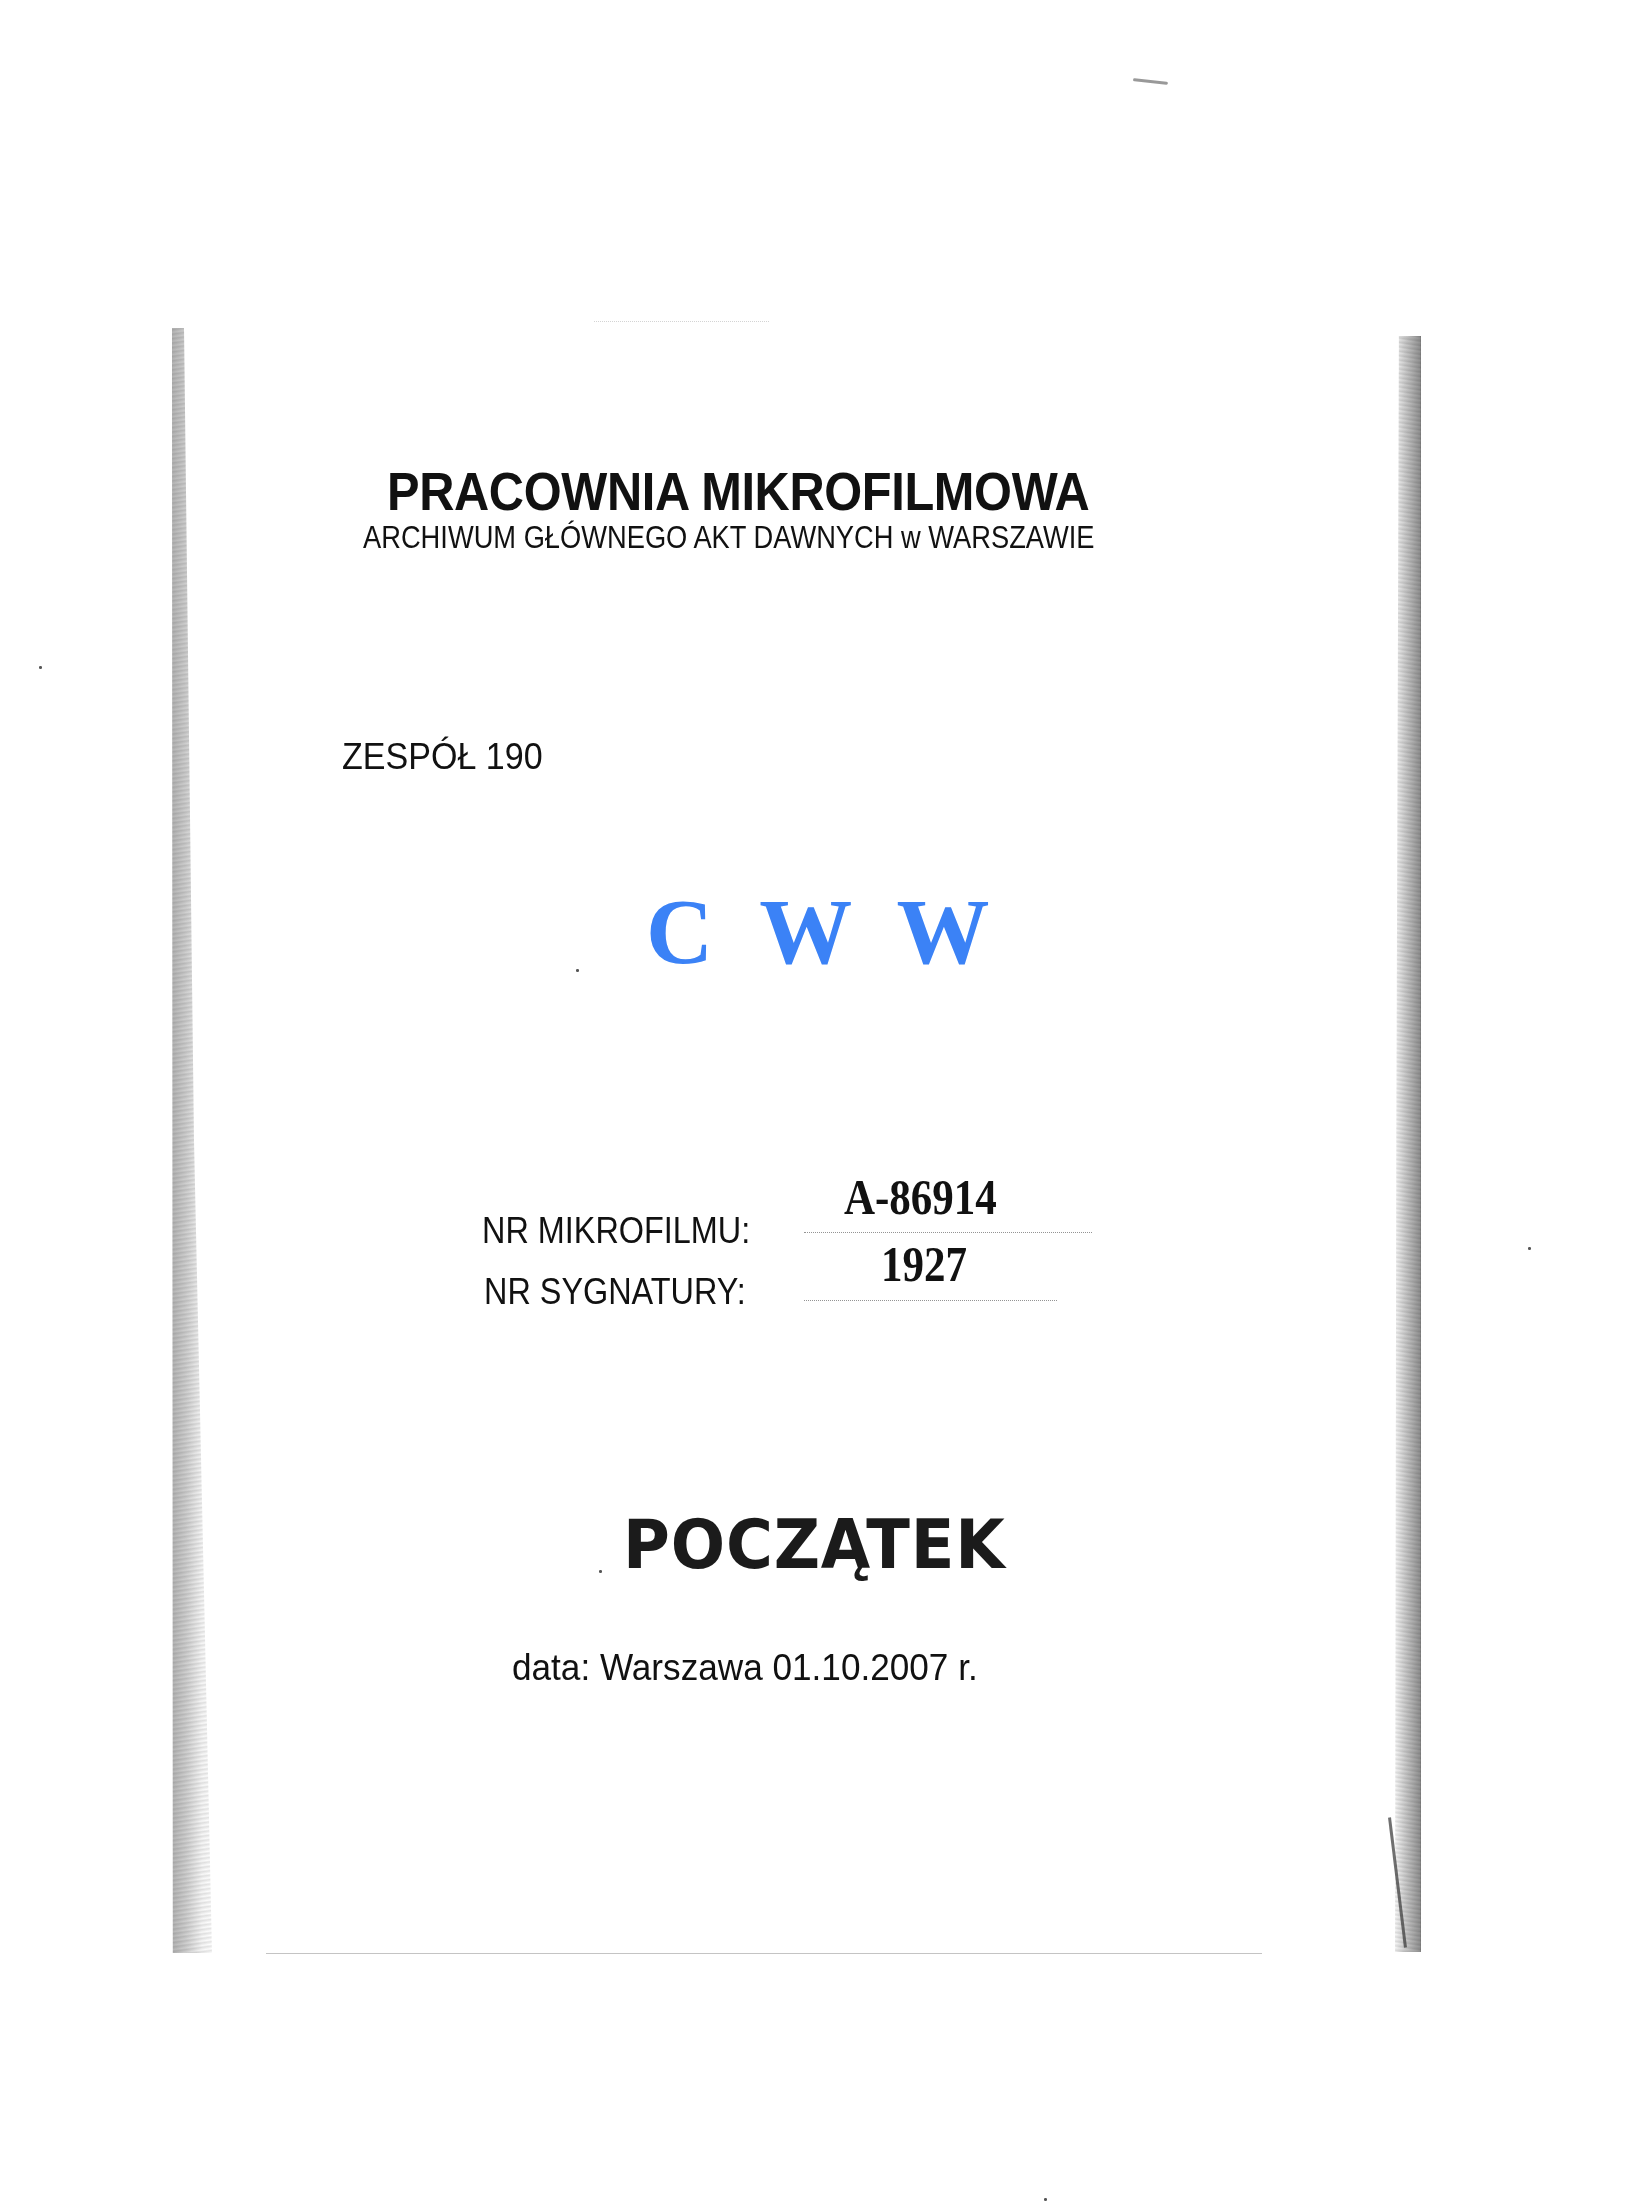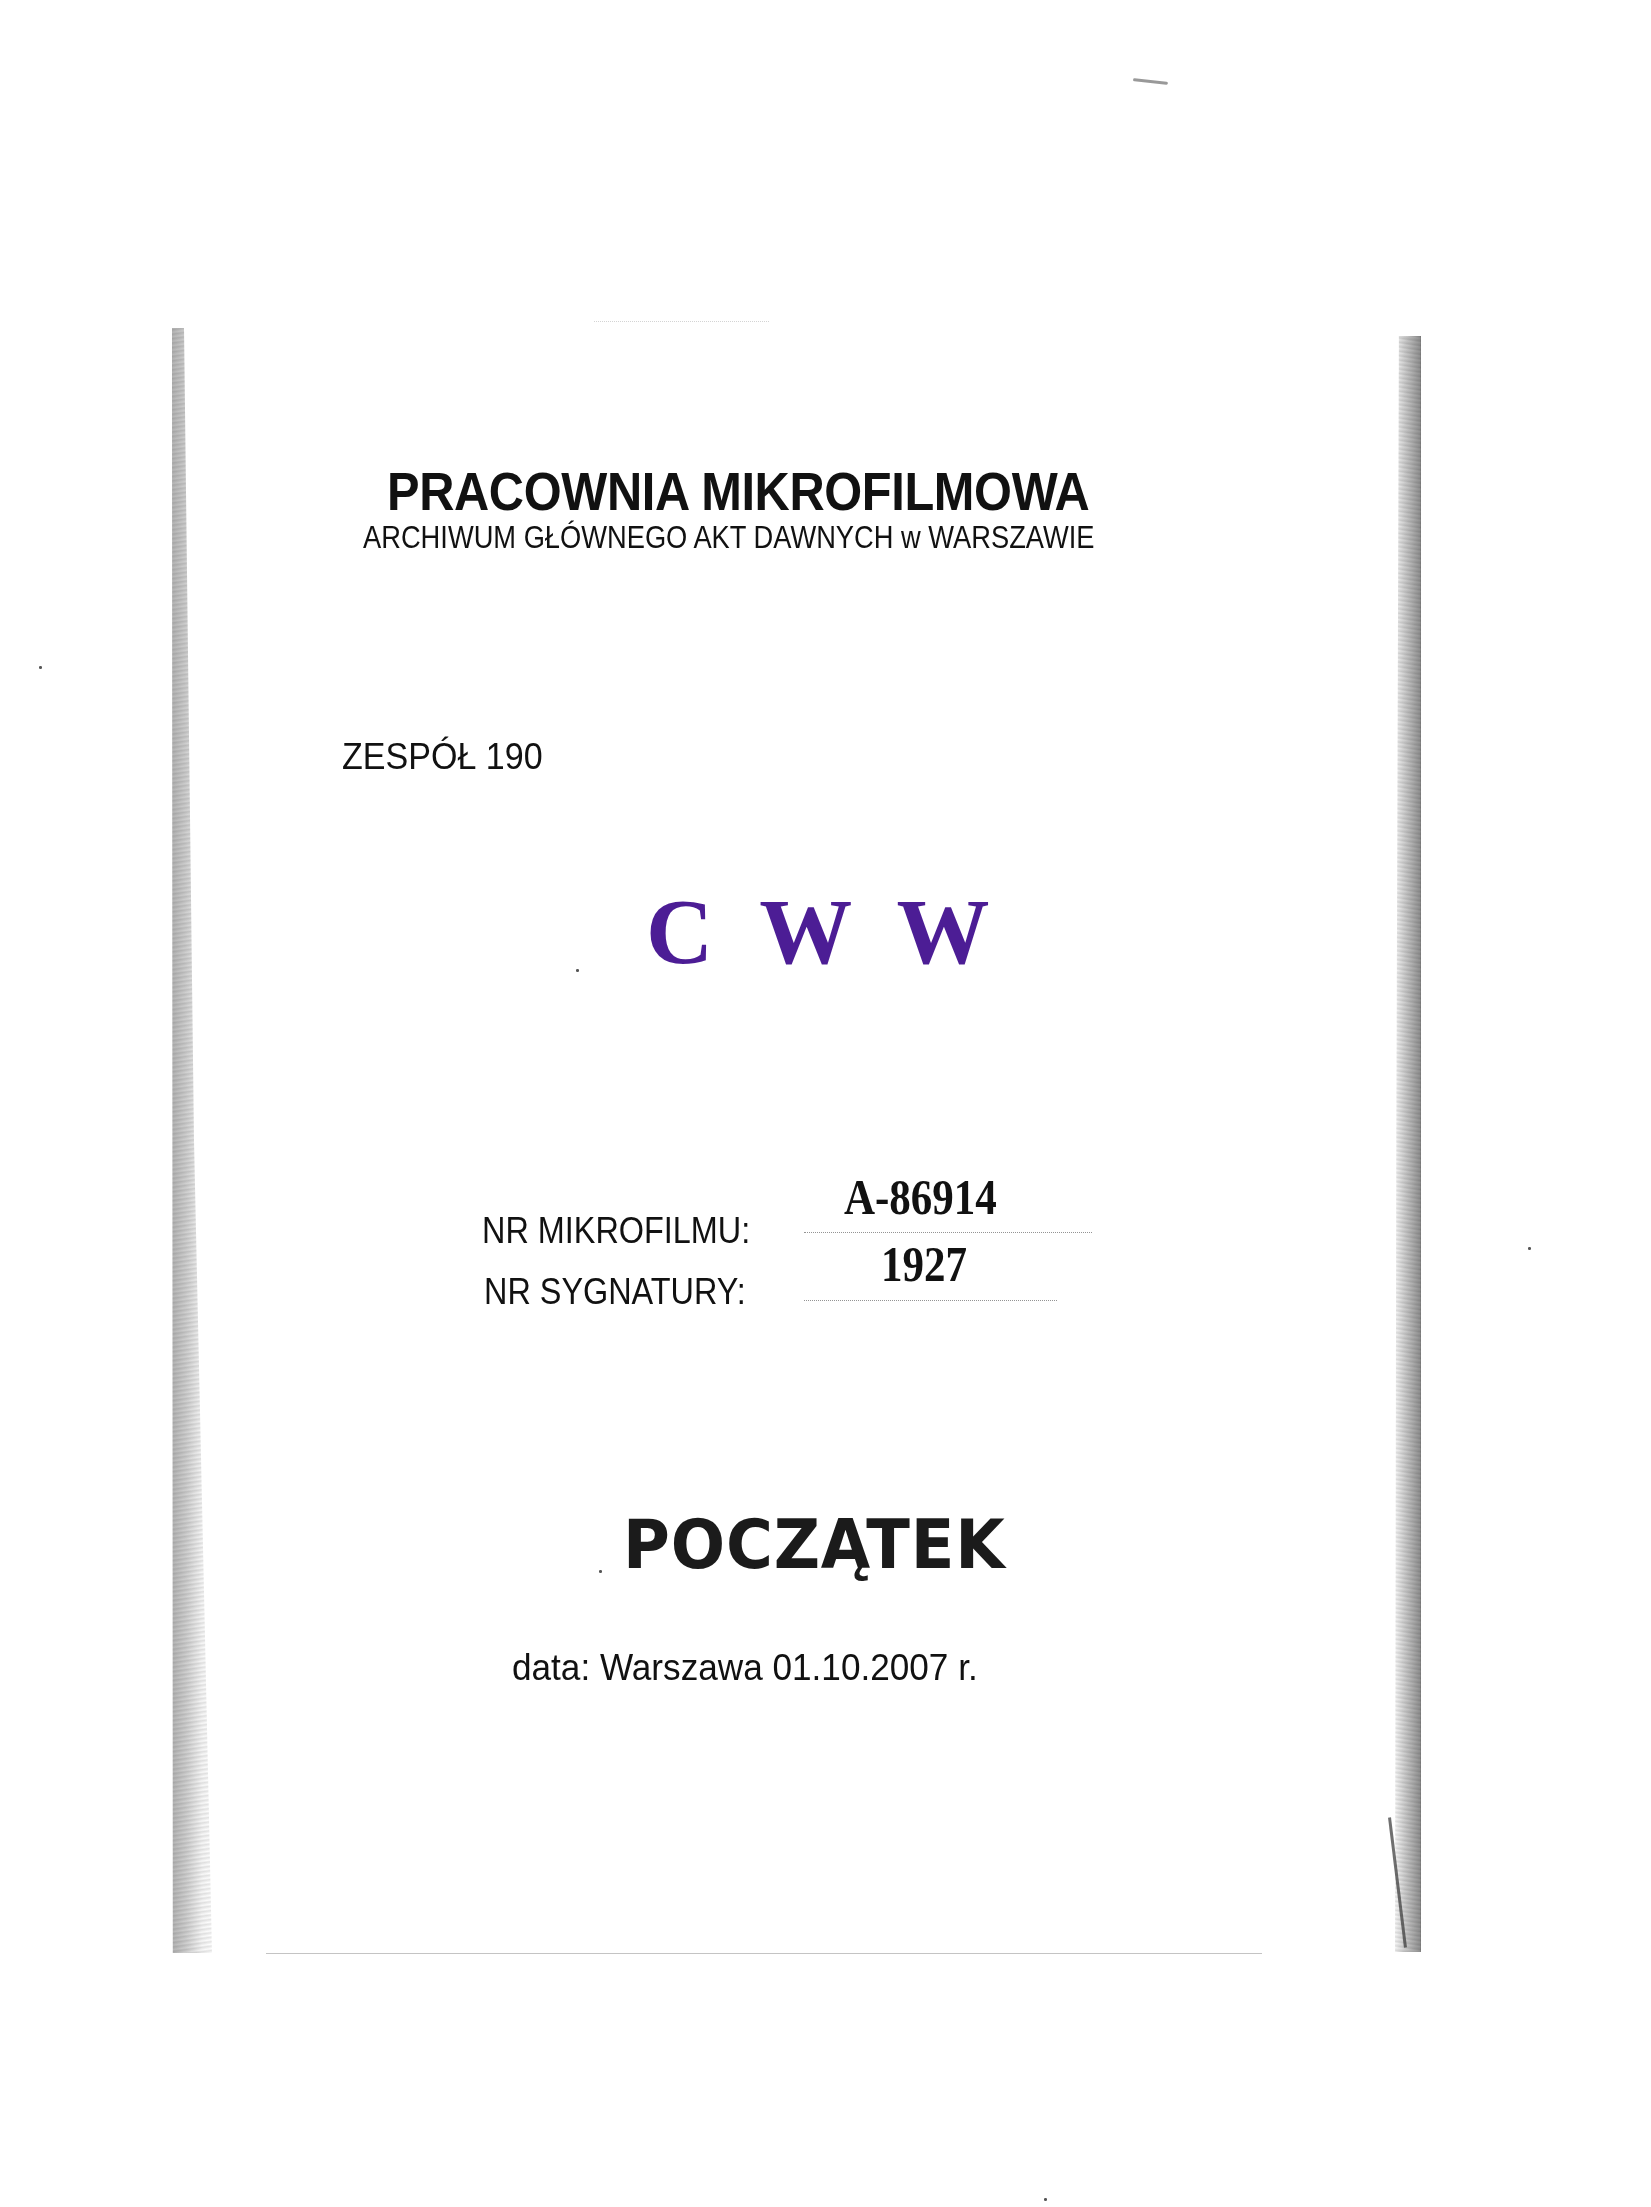--- a/index.html
+++ b/index.html
@@ -75,21 +75,21 @@
     font-size: 37px;
     transform-origin: left top;
     transform: scaleX(0.92);
   }
   .cww {
     left: 646px; top: 885px;
     font-family: "Liberation Serif", serif;
     font-weight: bold;
     font-size: 93px;
     letter-spacing: 12.2px;
-    color: #4c1d95;
+    color: #3b82f6;
   }
   .label-mikrofilm {
     left: 482px; top: 1213px;
     font-size: 36px;
     transform-origin: left top;
     transform: scaleX(0.90);
   }
   .label-sygnatura {
     left: 484px; top: 1274px;
     font-size: 36px;

